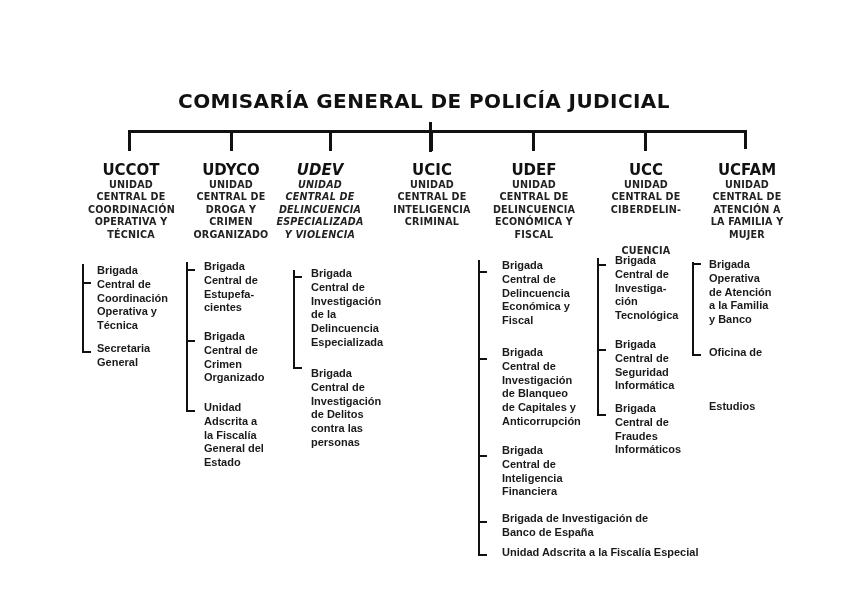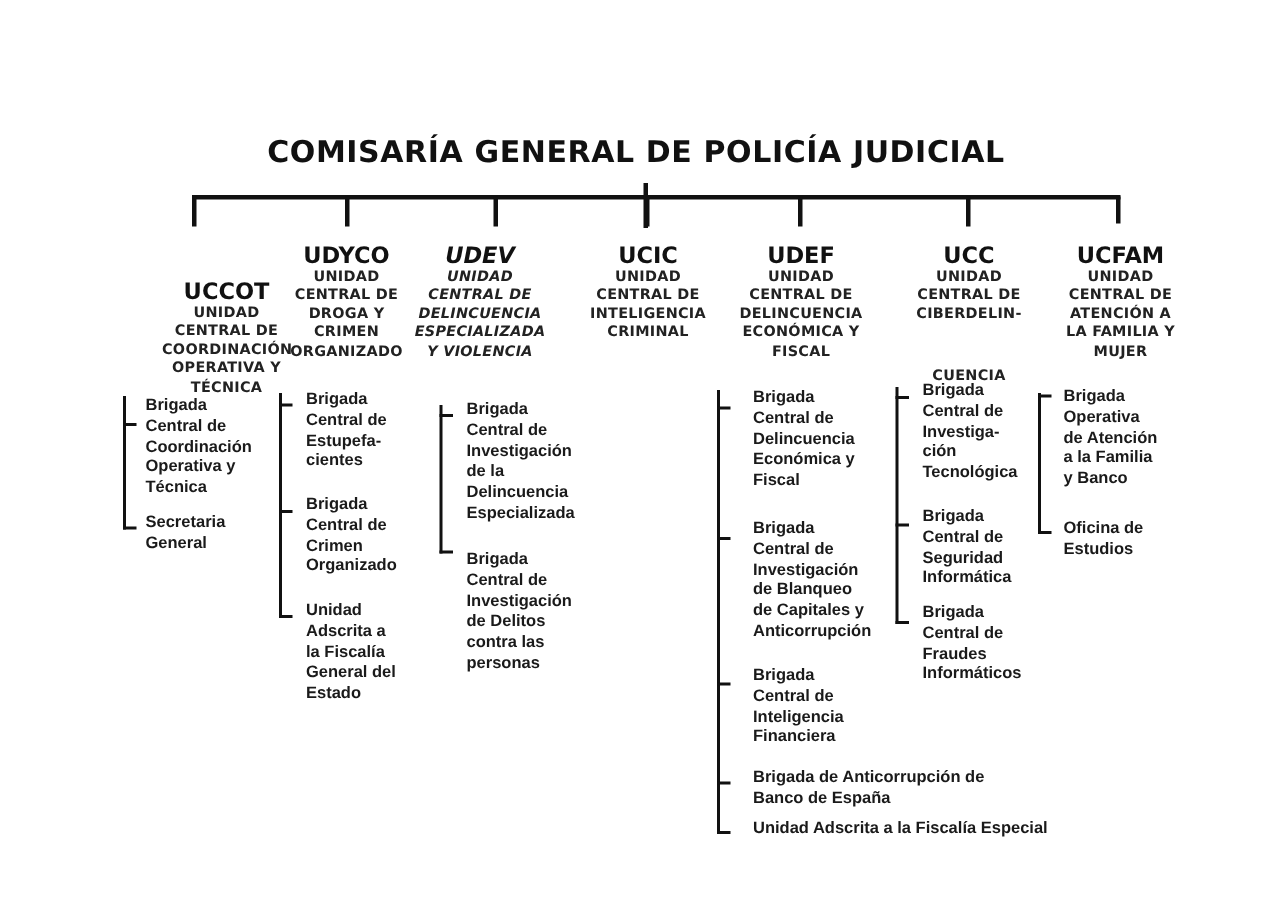--- a/index.html
+++ b/index.html
@@ -46,21 +46,21 @@
       <div class="hline" style="left: 429px; top: 122px; width: 3px; height: 30px;"></div>
       <div class="hline" style="left: 128px; top: 131px; width: 3px; height: 20px;"></div>
       <div class="hline" style="left: 230px; top: 131px; width: 3px; height: 20px;"></div>
       <div class="hline" style="left: 329px; top: 131px; width: 3px; height: 20px;"></div>
       <div class="hline" style="left: 430px; top: 131px; width: 3px; height: 20px;"></div>
       <div class="hline" style="left: 532px; top: 131px; width: 3px; height: 20px;"></div>
       <div class="hline" style="left: 644px; top: 131px; width: 3px; height: 20px;"></div>
       <div class="hline" style="left: 744px; top: 131px; width: 3px; height: 18px;"></div>
     </div>
   <div id="units">
-      <div class="unit" style="left: 108px; width: 86px; margin-top: 24px;">
+      <div class="unit" style="left: 88px; width: 86px;">
         <span class="code">UCCOT</span>
         <span class="name">
           <span style="display: block;">UNIDAD</span>
           <span style="display: block;">CENTRAL DE</span>
           <span style="display: block;">COORDINACIÓN</span>
           <span style="display: block;">OPERATIVA Y</span>
           <span style="display: block;">TÉCNICA</span>
         </span>
       </div>
       <div class="unit" style="left: 187px; width: 88px;">
@@ -200,21 +200,21 @@
         <span style="display: block; white-space: nowrap;">de Capitales y</span>
         <span style="display: block; white-space: nowrap;">Anticorrupción</span>
       </div>
       <div class="item" style="left: 502px; top: 444px;">
         <span style="display: block; white-space: nowrap;">Brigada</span>
         <span style="display: block; white-space: nowrap;">Central de</span>
         <span style="display: block; white-space: nowrap;">Inteligencia</span>
         <span style="display: block; white-space: nowrap;">Financiera</span>
       </div>
       <div class="item" style="left: 502px; top: 512px;">
-        <span style="display: block; white-space: nowrap;">Brigada de Anticorrupción de</span>
+        <span style="display: block; white-space: nowrap;">Brigada de Investigación de</span>
         <span style="display: block; white-space: nowrap;">Banco de España</span>
       </div>
       <div class="item" style="left: 502px; top: 546px;">
         <span style="display: block; white-space: nowrap;">Unidad Adscrita a la Fiscalía Especial</span>
       </div>
       <div class="bracket" style="left: 597px; top: 258px; height: 158px;"></div>
       <div class="tick" style="left: 597px; top: 264px;"></div>
       <div class="tick" style="left: 597px; top: 349px;"></div>
       <div class="tick" style="left: 597px; top: 414px;"></div>
       <div class="item" style="left: 615px; top: 254px;">
@@ -241,16 +241,16 @@
       <div class="tick" style="left: 692px; top: 354px;"></div>
       <div class="item" style="left: 709px; top: 258px;">
         <span style="display: block; white-space: nowrap;">Brigada</span>
         <span style="display: block; white-space: nowrap;">Operativa</span>
         <span style="display: block; white-space: nowrap;">de Atención</span>
         <span style="display: block; white-space: nowrap;">a la Familia</span>
         <span style="display: block; white-space: nowrap;">y Banco</span>
       </div>
       <div class="item" style="left: 709px; top: 346px;">
         <span style="display: block; white-space: nowrap;">Oficina de</span>
-        <span style="display: block; white-space: nowrap;">Estudios</span>
+        <span style="display: block; white-space: nowrap; margin-top: 40px;">Estudios</span>
       </div>
     </div>
 </div>
 
 </body></html>

